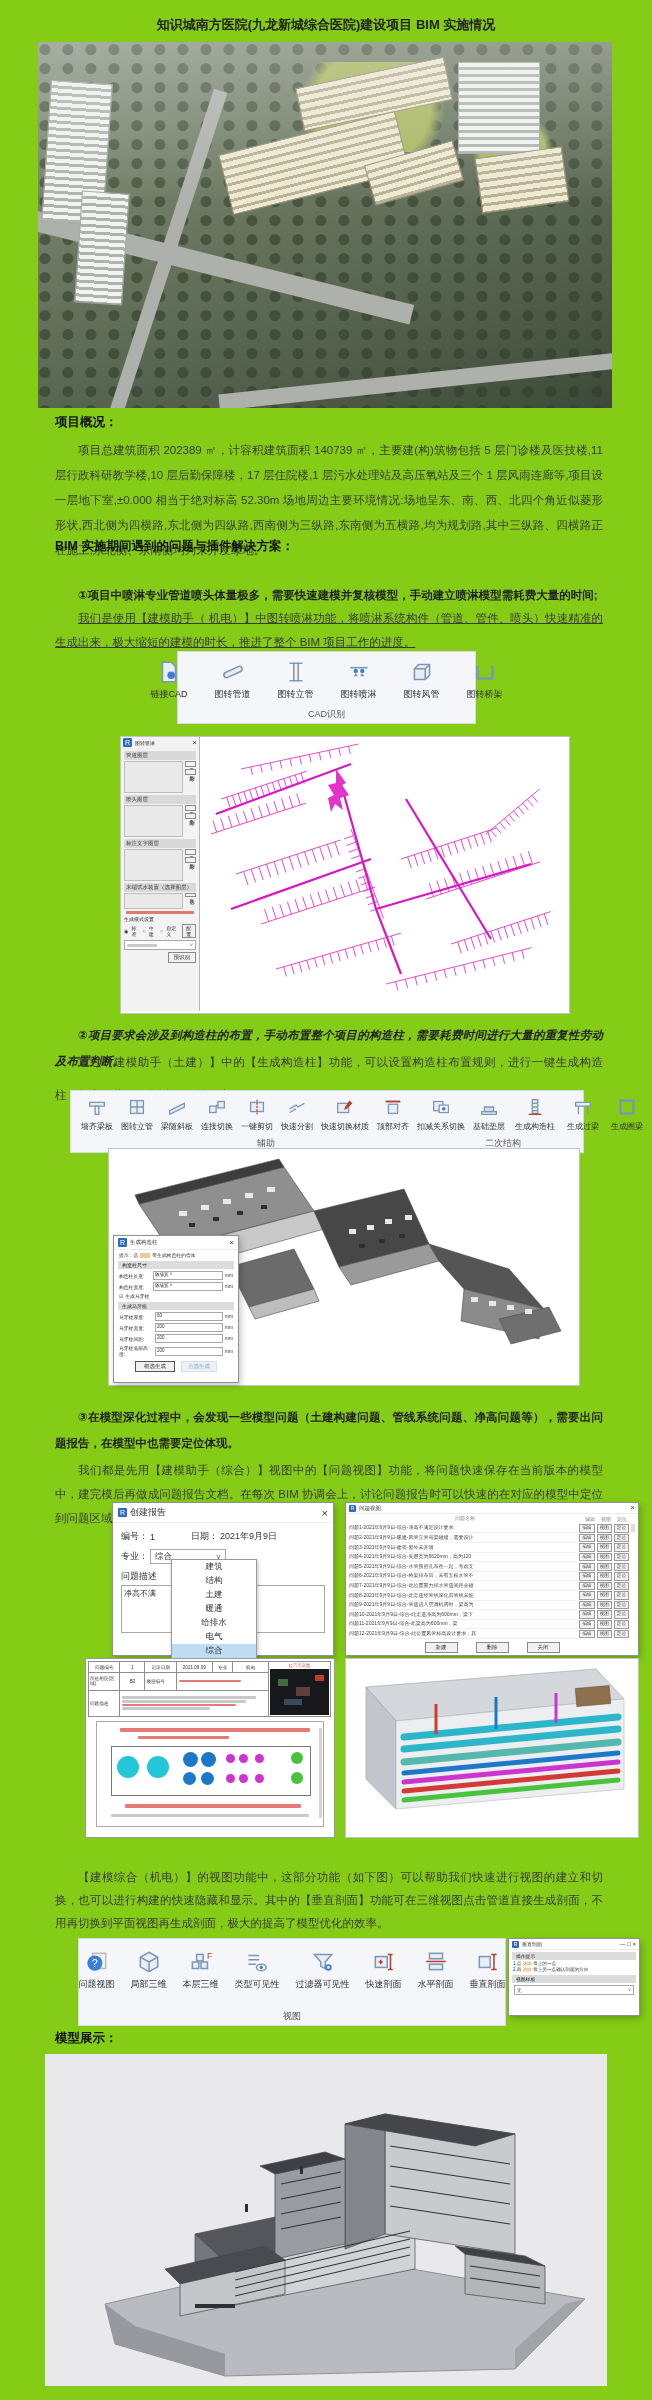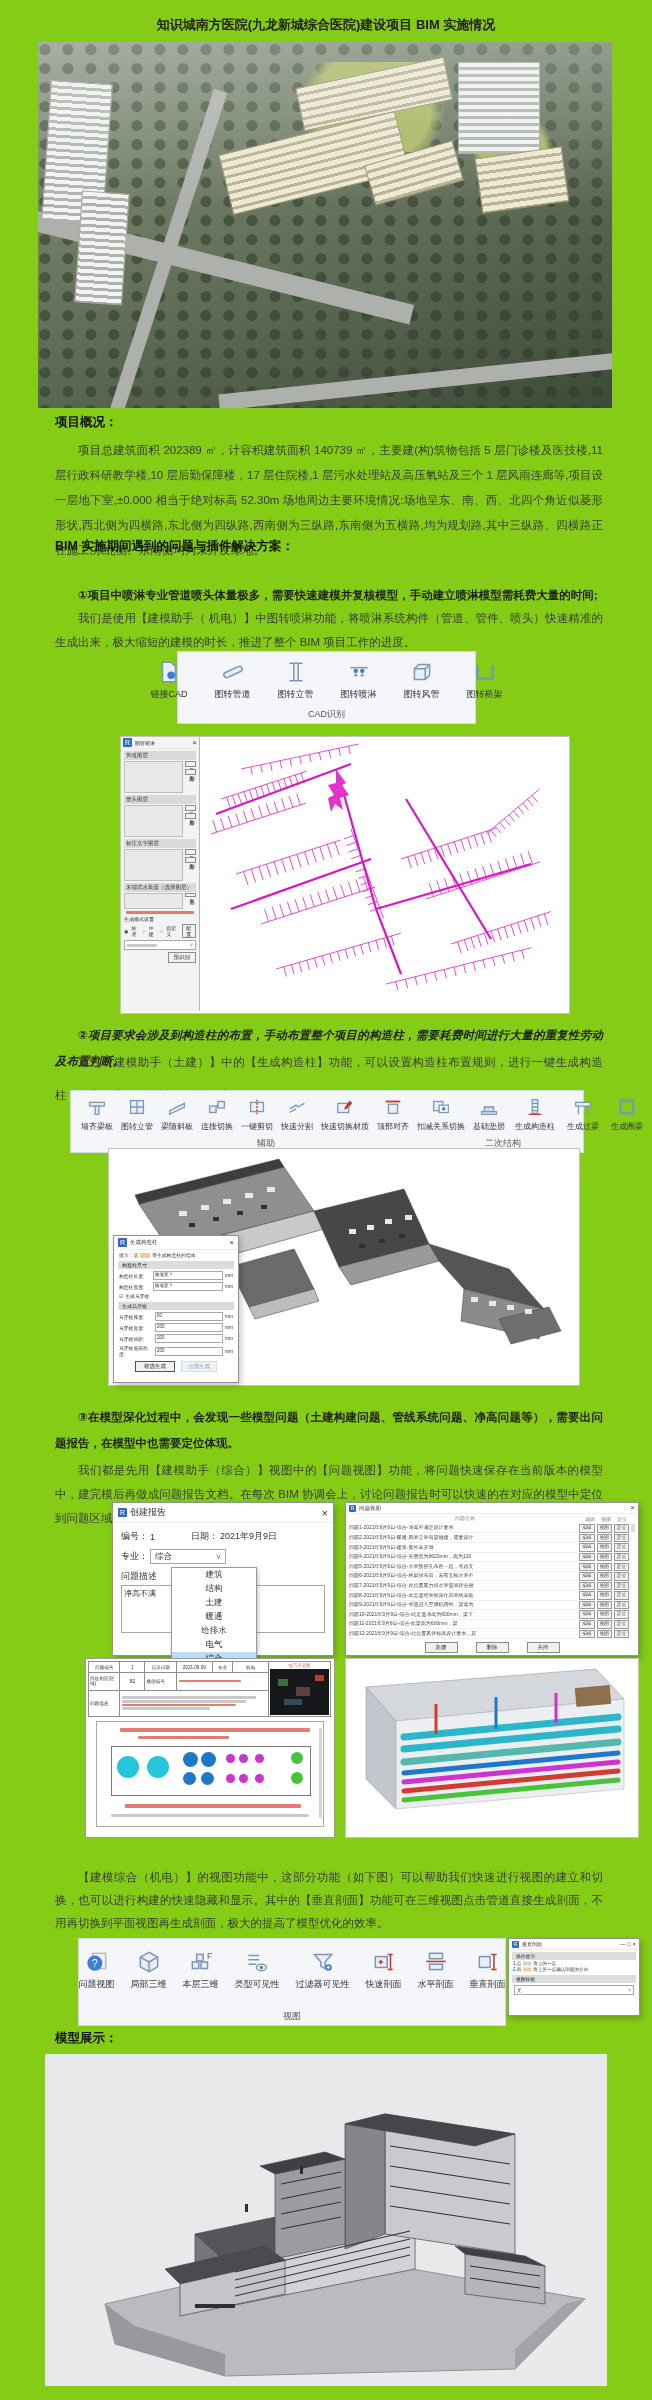--- a/index.html
+++ b/index.html
@@ -98,21 +98,21 @@
     <div class="bld" style="left:440px;top:110px;width:86px;height:54px;transform:rotate(-8deg);"></div>
     <div class="haze"></div>
   </div>
 
   <div class="abs h" style="left:55px;top:414px;">项目概况：</div>
   <div class="abs para" style="left:55px;top:438px;width:548px;">项目总建筑面积 202389 ㎡，计容积建筑面积 140739 ㎡，主要建(构)筑物包括 5 层门诊楼及医技楼,11 层行政科研教学楼,10 层后勤保障楼，17 层住院楼,1 层污水处理站及高压氧站及三个 1 层风雨连廊等,项目设一层地下室,±0.000 相当于绝对标高 52.30m 场地周边主要环境情况:场地呈东、南、西、北四个角近似菱形形状,西北侧为四横路,东北侧为四纵路,西南侧为三纵路,东南侧为五横路,均为规划路,其中三纵路、四横路正在施工,东北侧、东南侧均为未开发绿地。</div>
 
   <div class="abs h" style="left:55px;top:538px;">BIM 实施期间遇到的问题与插件解决方案：</div>
 
   <div class="abs btxt" style="left:55px;top:582px;width:548px;">①项目中喷淋专业管道喷头体量极多，需要快速建模并复核模型，手动建立喷淋模型需耗费大量的时间;</div>
-  <div class="abs para" style="left:55px;top:606px;width:548px;line-height:24px;">我们是使用【建模助手（ 机电）】中图转喷淋功能，将喷淋系统构件（管道、管件、喷头）快速精准的生成出来，极大缩短的建模的时长，推进了整个 BIM 项目工作的进度。</div>
+  <div class="abs para" style="left:55px;top:606px;width:548px;line-height:24px;text-decoration:underline;">我们是使用【建模助手（ 机电）】中图转喷淋功能，将喷淋系统构件（管道、管件、喷头）快速精准的生成出来，极大缩短的建模的时长，推进了整个 BIM 项目工作的进度。</div>
 
   <div class="abs ribbon" style="left:177px;top:651px;width:297px;height:64px;justify-content:center;gap:27px;">
     <div class="tbitem">
         <span class="ic">
           <svg viewBox="0 0 24 24" width="100%" height="100%" fill="none" stroke="#7d96b5" stroke-width="1.4">
             <path d="M6 3h8l4 4v14H6z" fill="#e8eef5"></path>
             <circle cx="14" cy="15" r="3.5" fill="#3d7edb" stroke="none"></circle>
           </svg>
         </span>
         <span class="lab">链接CAD</span>
@@ -522,21 +522,21 @@
     <div class="fr" style="font-size:9px;margin:6px 8px;">
       <span>专业：</span>
       <span class="inp" style="width:66px;height:13px;display:inline-flex;align-items:center;padding:0 4px;font-size:8.5px;">
           <span>综合</span>
           <span class="carrow">˅</span>
         </span>
     </div>
     <div style="font-size:9px;margin:4px 8px 2px 8px;">问题描述</div>
     <div class="inp" style="margin:0 8px;height:42px;font-size:8px;padding:2px;"><span>净高不满</span></div>
     <div style="text-align:center;margin-top:6px;"><span class="wbtn" style="display:inline-block;font-size:8.5px;padding:2px 16px;">确定</span></div>
-    <div class="dropdownlist" style="left:58px;top:64px;width:84px;">
+    <div class="dropdownlist" style="left:58px;top:56px;width:84px;">
       <div>建筑</div>
       <div>结构</div>
       <div>土建</div>
       <div>暖通</div>
       <div>给排水</div>
       <div>电气</div>
       <div class="sel">综合</div>
     </div>
   </div>
 

